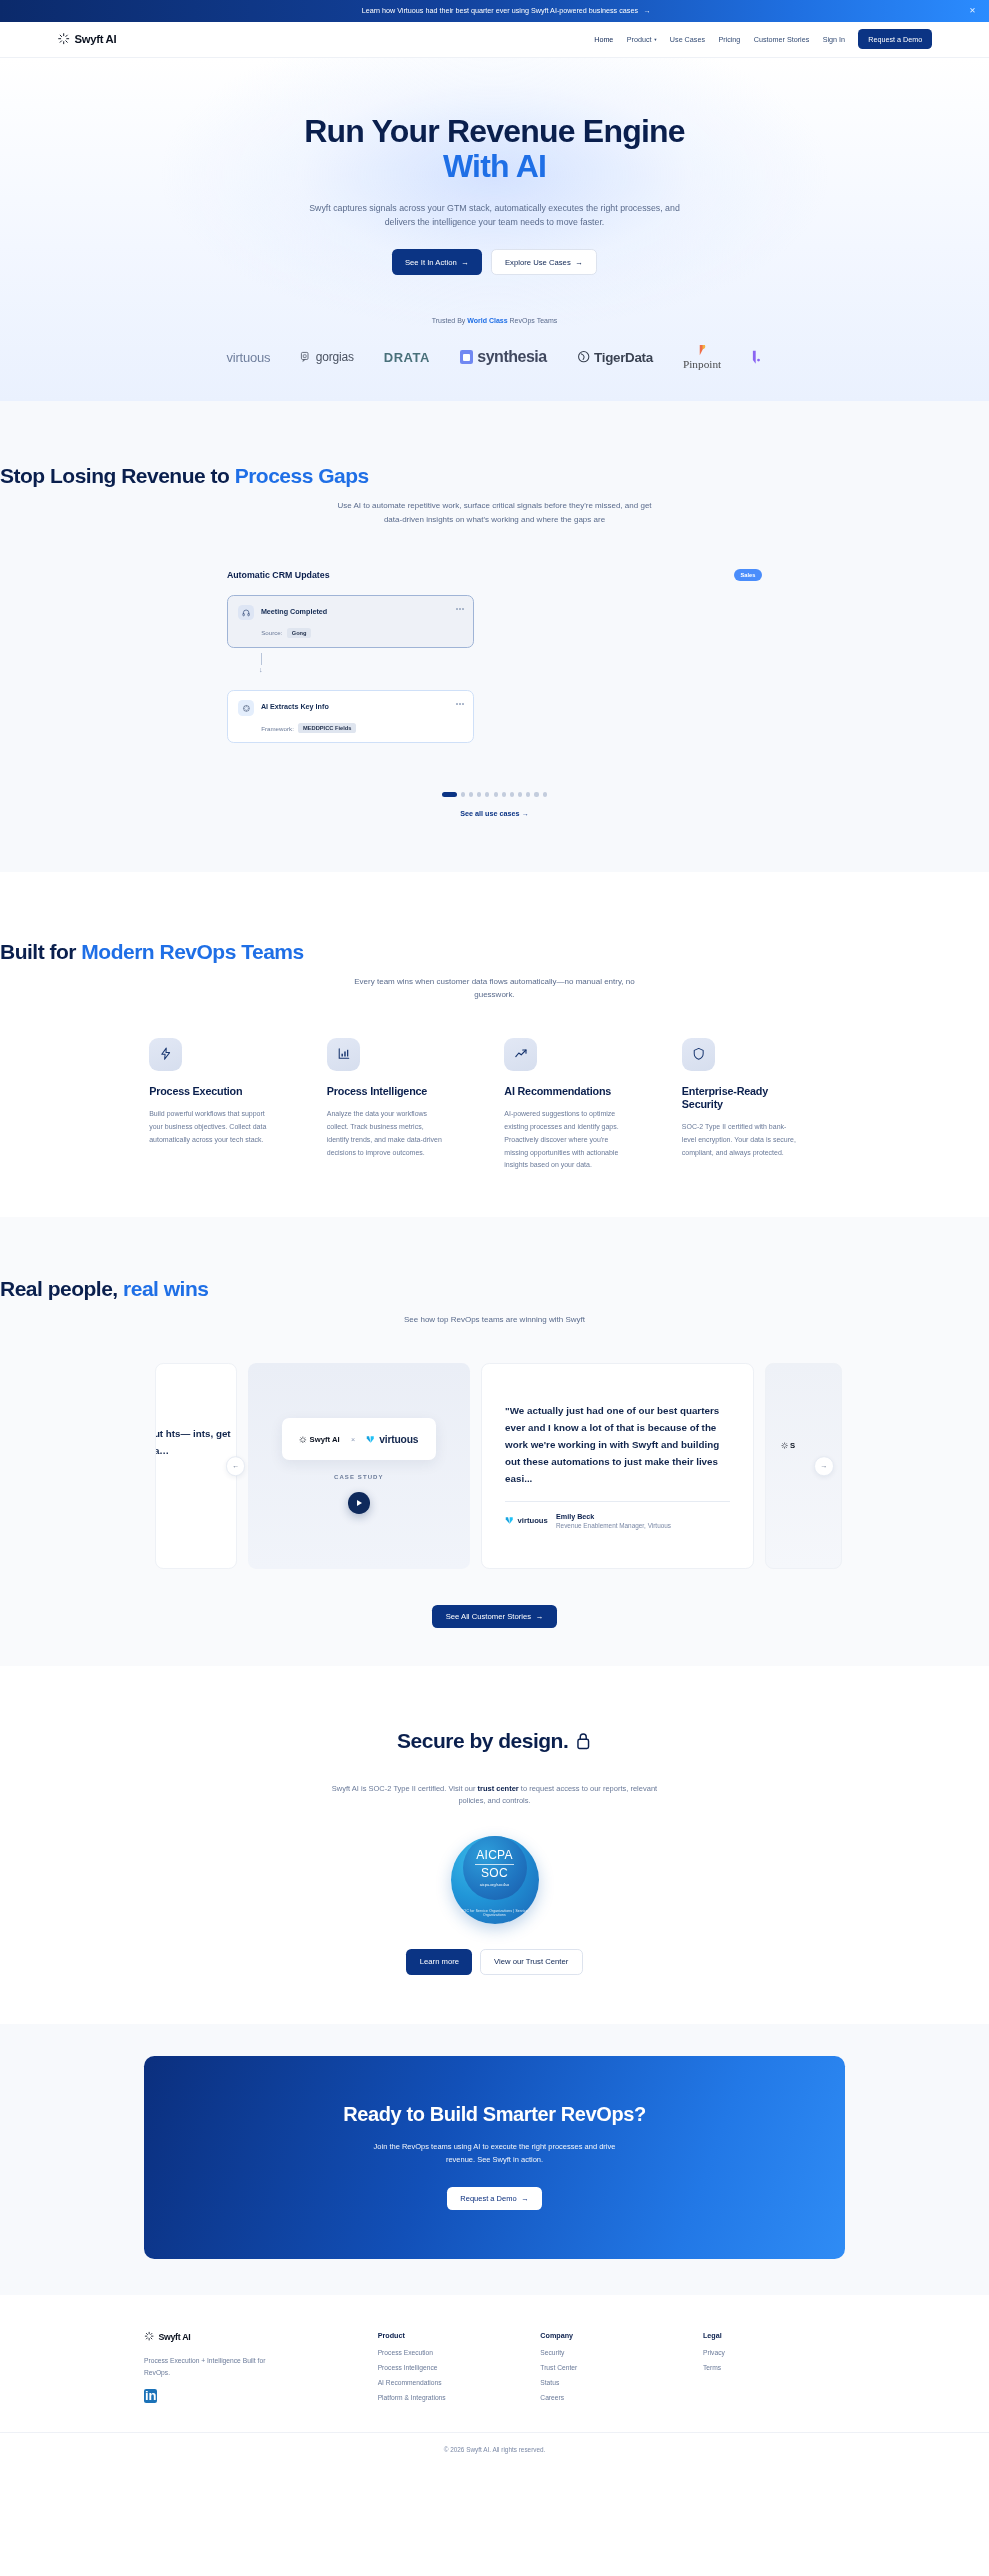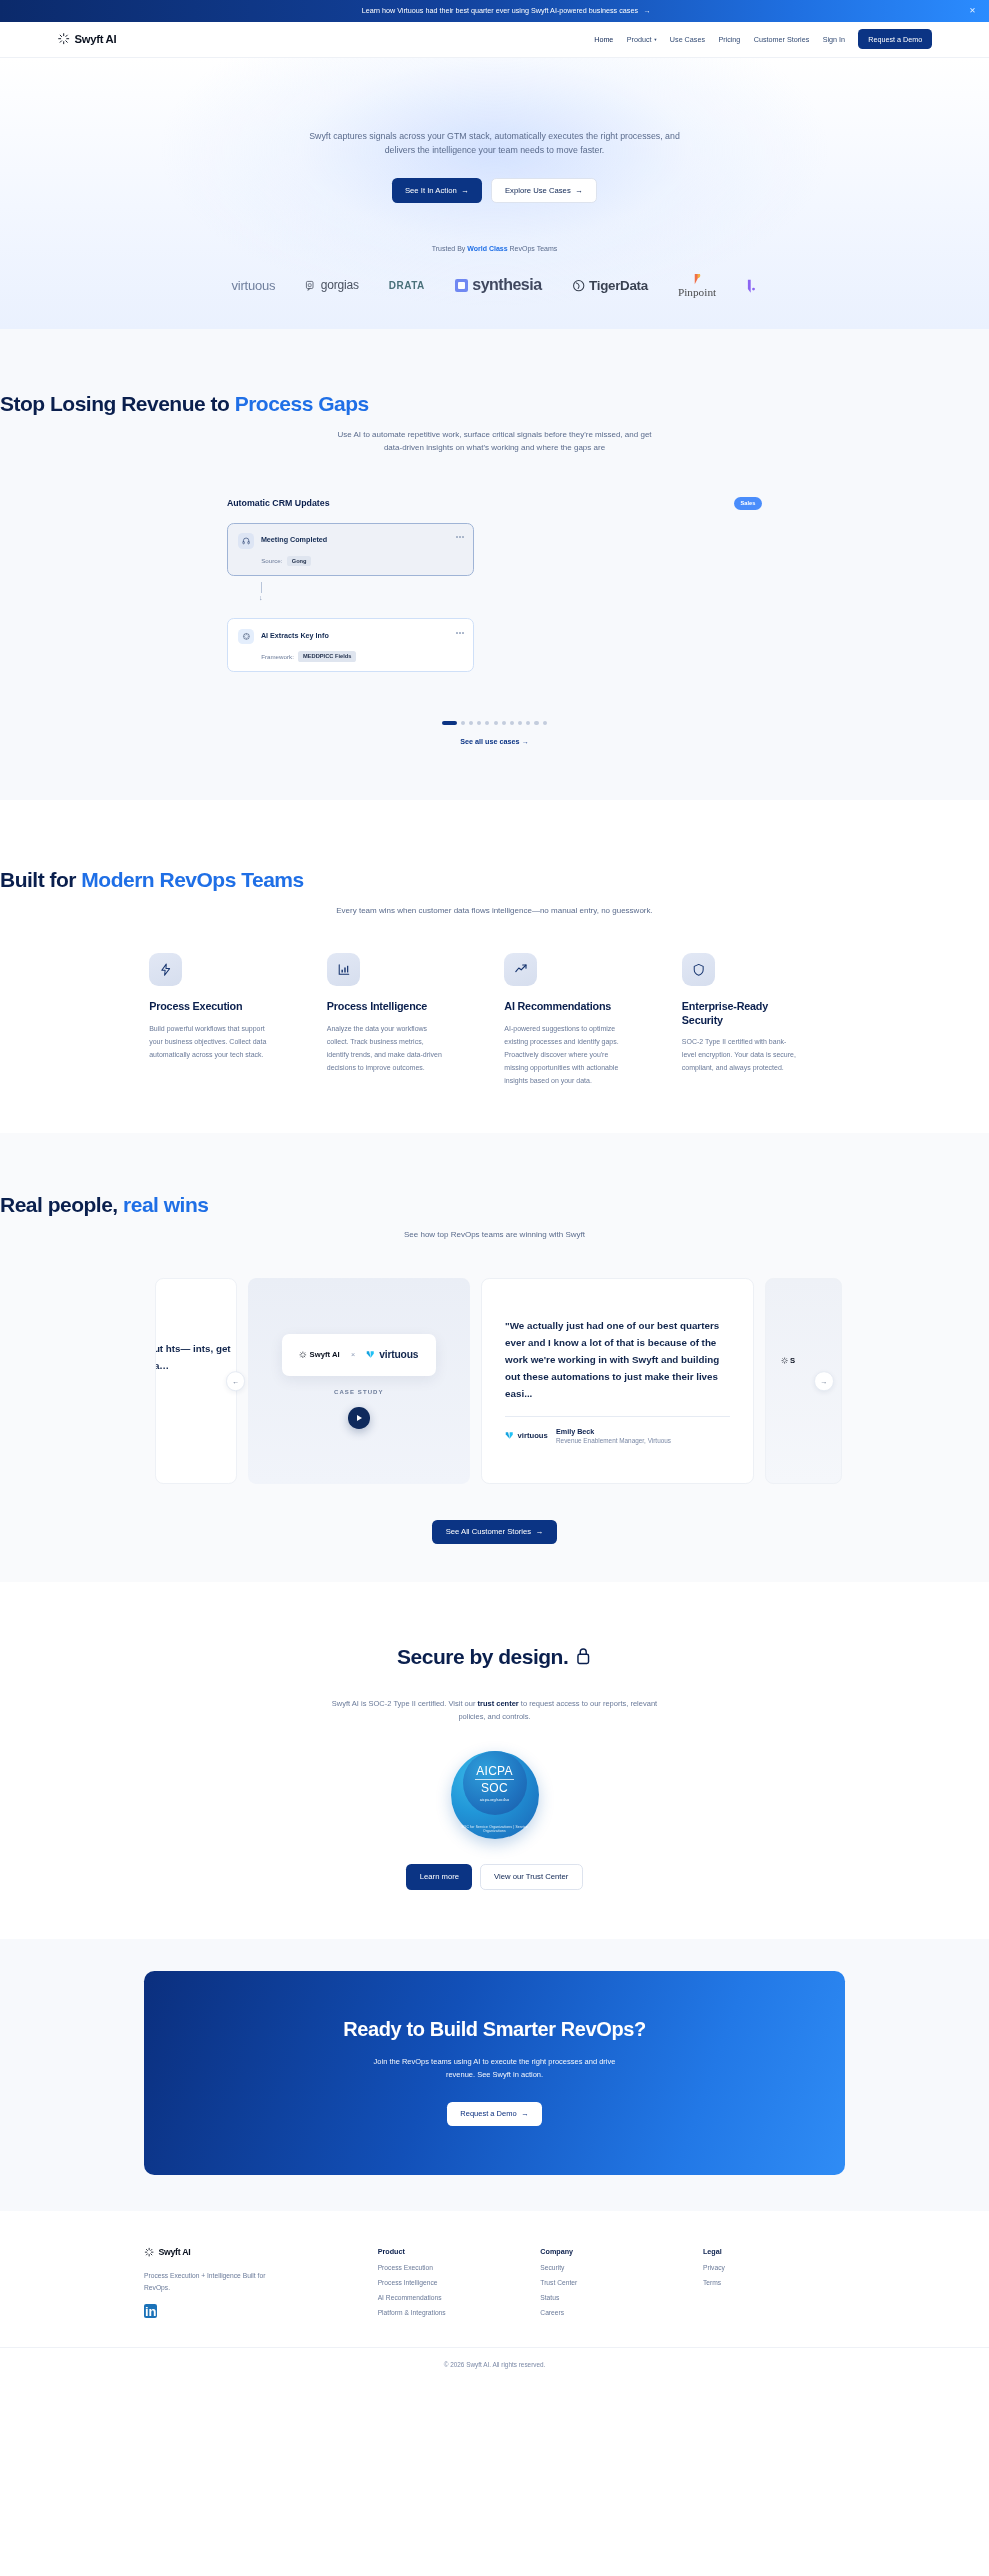--- a/index.html
+++ b/index.html
@@ -79,21 +79,21 @@
   }
   .trusted .hl { color: #1f6fe6; font-weight: 600; }
   .logos {
     margin-top: 20.6px; display: flex; align-items: center; justify-content: center;
     gap: 30px; flex-wrap: nowrap; padding: 0 62px;
   }
   .logo { display: flex; align-items: center; gap: 4.1px; opacity: .85; }
   .logo-text { font-size: 13.4px; color: #3b4a63; letter-spacing: -0.2px; }
   .logo-virtuous { font-weight: 400; color: #5a6b8c; font-size: 13px; }
   .logo-gorgias { font-weight: 400; color: #2c3444; font-size: 12px;}
-  .logo-drata { font-weight: 800; color: #2d5a63; font-size: 10px; letter-spacing: 0.5px;}
+  .logo-drata { font-weight: 800; color: #2d5a63; font-size: 13px; letter-spacing: 0.5px;}
   .logo-synthesia { font-weight: 700; color: #232b44; font-size: 16px; letter-spacing: -0.5px;}
   .logo-tigerdata { font-weight: 700; color: #1a2333; font-size: 13.4px; letter-spacing: -0.3px;}
   .logo-pinpoint { font-family: "Liberation Serif", serif; color: #2c2c2c; font-size: 11.3px;}
   .sq-blue { width: 13.4px; height: 13.4px; background: #5b76f0; border-radius: 2.1px; position: relative;}
   .sq-blue:after{content:"";position:absolute;inset:3.1px;background:#fff;border-radius:1px;}
 
   
   .sec-gaps { background: #f7f9fc; padding: 44px 0 46px; }
   .sec-title {
     font-size: 21px; font-weight: 700; letter-spacing: -0.5px;
@@ -335,20 +335,24 @@
           <span>Customer Stories</span>
         </a>
       <a class="nav-link" href="#">
           <span>Sign In</span>
         </a>
       <a class="btn btn-primary btn-nav" href="#">Request a Demo</a>
     </div>
   </div>
 
   <div class="hero">
+    <h1>
+      <span>Run Your Revenue Engine</span>
+      <span class="accent">With AI</span>
+    </h1>
     <p>Swyft captures signals across your GTM stack, automatically executes the right processes, and delivers the intelligence your team needs to move faster.</p>
     <div class="hero-cta">
       <a class="btn btn-primary btn-lg" href="#">
         <span>See It In Action</span>
         <span>→</span>
       </a>
       <a class="btn btn-outline btn-lg" href="#">
         <span>Explore Use Cases</span>
         <span>→</span>
       </a>
@@ -476,21 +480,21 @@
         <span class="dot"></span>
       </div>
       <a class="see-all" href="#">See all use cases  →</a>
     </div>
   </div>
 
   <div class="sec-built">
     <div class="sec-title">
       <span>Built for </span><span class="accent">Modern RevOps Teams</span>
     </div>
-    <div class="sec-sub">Every team wins when customer data flows intelligence—no manual entry, no guesswork.</div>
+    <div class="sec-sub">Every team wins when customer data flows automatically—no manual entry, no guesswork.</div>
 
     <div class="features">
       <div>
         <div class="feat-ico">
           <svg width="13.4" height="13.4" viewBox="0 0 24 24">
               <path d="M13 2 L5 13 L11 13 L10 22 L19 10 L12.5 10 Z" fill="none" stroke="#17356f" stroke-width="1.8" stroke-linejoin="round"></path>
             </svg>
         </div>
         <div class="feat-title">Process Execution</div>
         <div class="feat-body">Build powerful workflows that support your business objectives. Collect data automatically across your tech stack.</div>

